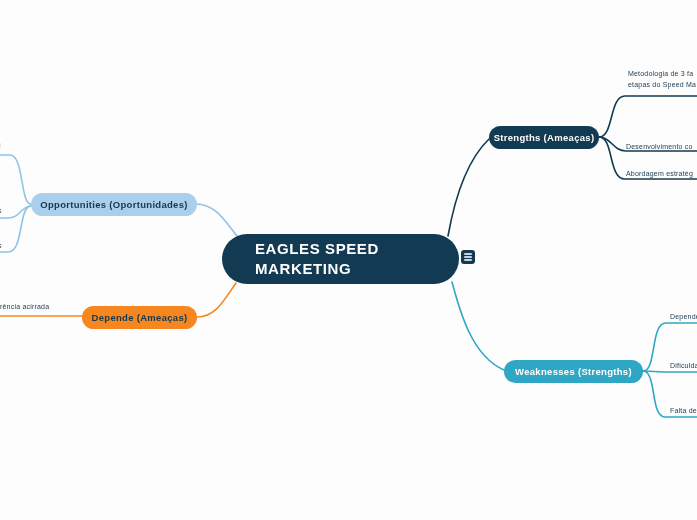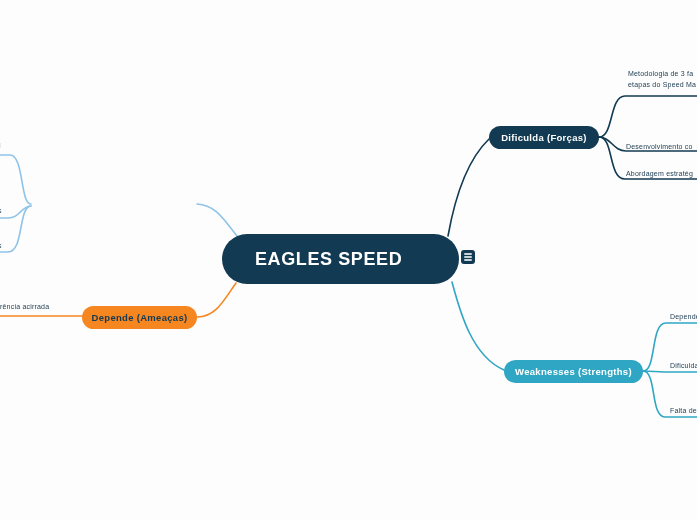--- a/index.html
+++ b/index.html
@@ -39,21 +39,21 @@
     white-space:nowrap;
     cursor:pointer;
   }
   .node.central{
     left:222px;top:234px;width:237px;height:50px;
     background:var(--navy);
     border-radius:25px;
     justify-content:flex-start;
     padding-left:33px;
     color:#ffffff;
-    font-size:18px;font-weight:700;letter-spacing:.6px;
+    font-size:15px;font-weight:700;letter-spacing:.6px;
     line-height:20px;
   }
   .node.pill{
     height:23px;
     border-radius:12px;
     font-size:9.5px;font-weight:600;letter-spacing:.3px;
   }
   .node.strengths{left:489px;top:126px;width:110px;background:var(--navy);color:#fff;}
   .node.weaknesses{left:504px;top:360px;width:139px;background:var(--teal);color:#fff;}
   .node.opportunities{left:31px;top:193px;width:166px;background:var(--light-blue);color:var(--navy);}
@@ -103,34 +103,38 @@
     <path class="stroke-lblue" d="M 31 204 C 20 204 24 155 10 155 H 0"></path>
     <path class="stroke-lblue" d="M 31 206 C 20 207 20 218 8 218 H 0"></path>
     <path class="stroke-lblue" d="M 31 206 C 18 207 24 252 8 252 H 0"></path>
 
     <path class="stroke-orange" d="M 82 316 H 0"></path>
   </svg>
 
   <div class="node central">
     <div>
       <div>EAGLES SPEED</div>
+      <div>MARKETING</div>
     </div>
   </div>
 
   <div class="notes-icon">
     <span></span>
     <span></span>
     <span></span>
   </div>
 
   <div class="node pill strengths">
-    <span>Dificulda (Forças)</span>
+    <span>Strengths (Ameaças)</span>
   </div>
   <div class="node pill weaknesses">
     <span>Weaknesses (Strengths)</span>
+  </div>
+  <div class="node pill opportunities">
+    <span>Opportunities (Oportunidades)</span>
   </div>
   <div class="node pill threats">
     <span>Depende (Ameaças)</span>
   </div>
 
   <div class="leaf" style="left:628px;top:68px;width:69px;">
     <div>Metodologia de 3 fa</div>
     <div>etapas do Speed Ma</div>
   </div>
   <div class="leaf" style="left:626px;top:141px;width:71px;">

